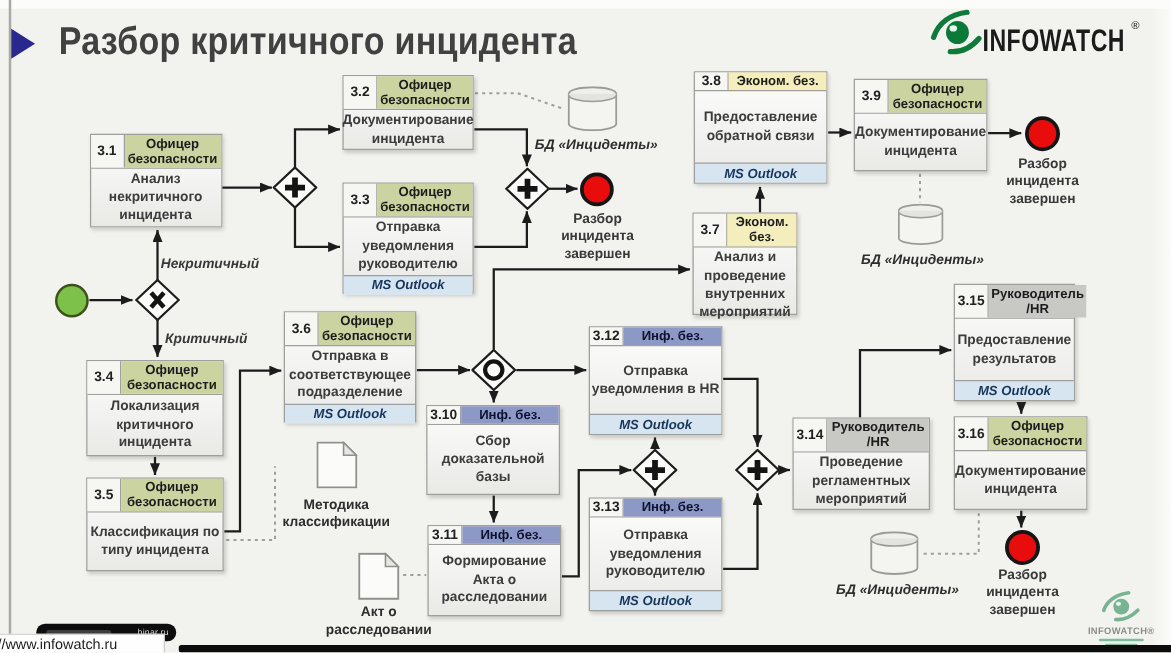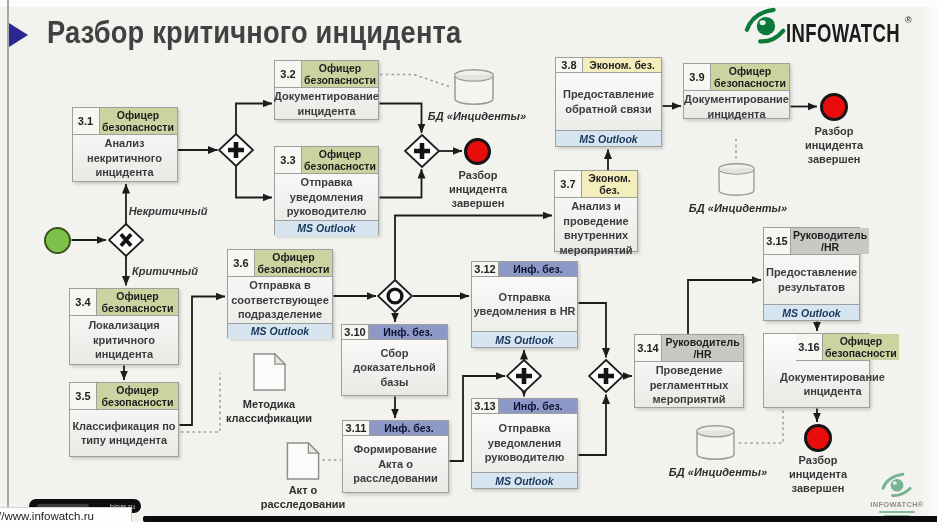--- a/index.html
+++ b/index.html
@@ -203,21 +203,21 @@
         <div class="task-body">Анализ и проведение внутренних мероприятий</div>
       </div>
       <div class="task" style="left: 555px; top: 57px; width: 107px; height: 90px;">
         <div class="task-head">
           <div class="task-num">3.8</div>
           <div class="task-role role-econ">Эконом. без.</div>
         </div>
         <div class="task-body">Предоставление обратной связи</div>
         <div class="task-footer">MS Outlook</div>
       </div>
-      <div class="task" style="left: 683px; top: 63px; width: 107px; height: 56px;">
+      <div class="task" style="left: 683px; top: 63px; width: 107px; height: 74px;">
         <div class="task-head">
           <div class="task-num">3.9</div>
           <div class="task-role role-security">Офицер безопасности</div>
         </div>
         <div class="task-body">Документирование инцидента</div>
       </div>
       <div class="task" style="left: 341px; top: 324px; width: 107px; height: 72px;">
         <div class="task-head">
           <div class="task-num">3.10</div>
           <div class="task-role role-infosec">Инф. без.</div>
@@ -255,21 +255,21 @@
         <div class="task-body">Проведение регламентных мероприятий</div>
       </div>
       <div class="task" style="left: 763px; top: 227px; width: 97px; height: 94px;">
         <div class="task-head">
           <div class="task-num">3.15</div>
           <div class="task-role role-manager">Руководитель /HR</div>
         </div>
         <div class="task-body">Предоставление результатов</div>
         <div class="task-footer">MS Outlook</div>
       </div>
-      <div class="task" style="left: 763px; top: 333px; width: 107px; height: 75px; padding-left: 32px;">
+      <div class="task" style="left: 763px; top: 333px; width: 107px; height: 75px;">
         <div class="task-head">
           <div class="task-num">3.16</div>
           <div class="task-role role-security">Офицер безопасности</div>
         </div>
         <div class="task-body">Документирование инцидента</div>
       </div>
       <div class="ev ev-start" style="left: 44px; top: 226.5px; width: 27px; height: 27px;"></div>
       <div class="ev ev-end" style="left: 464px; top: 137.5px; width: 27px; height: 27px;"></div>
       <div class="lbl" style="left: 478px; top: 168px;">Разбор
 инцидента

